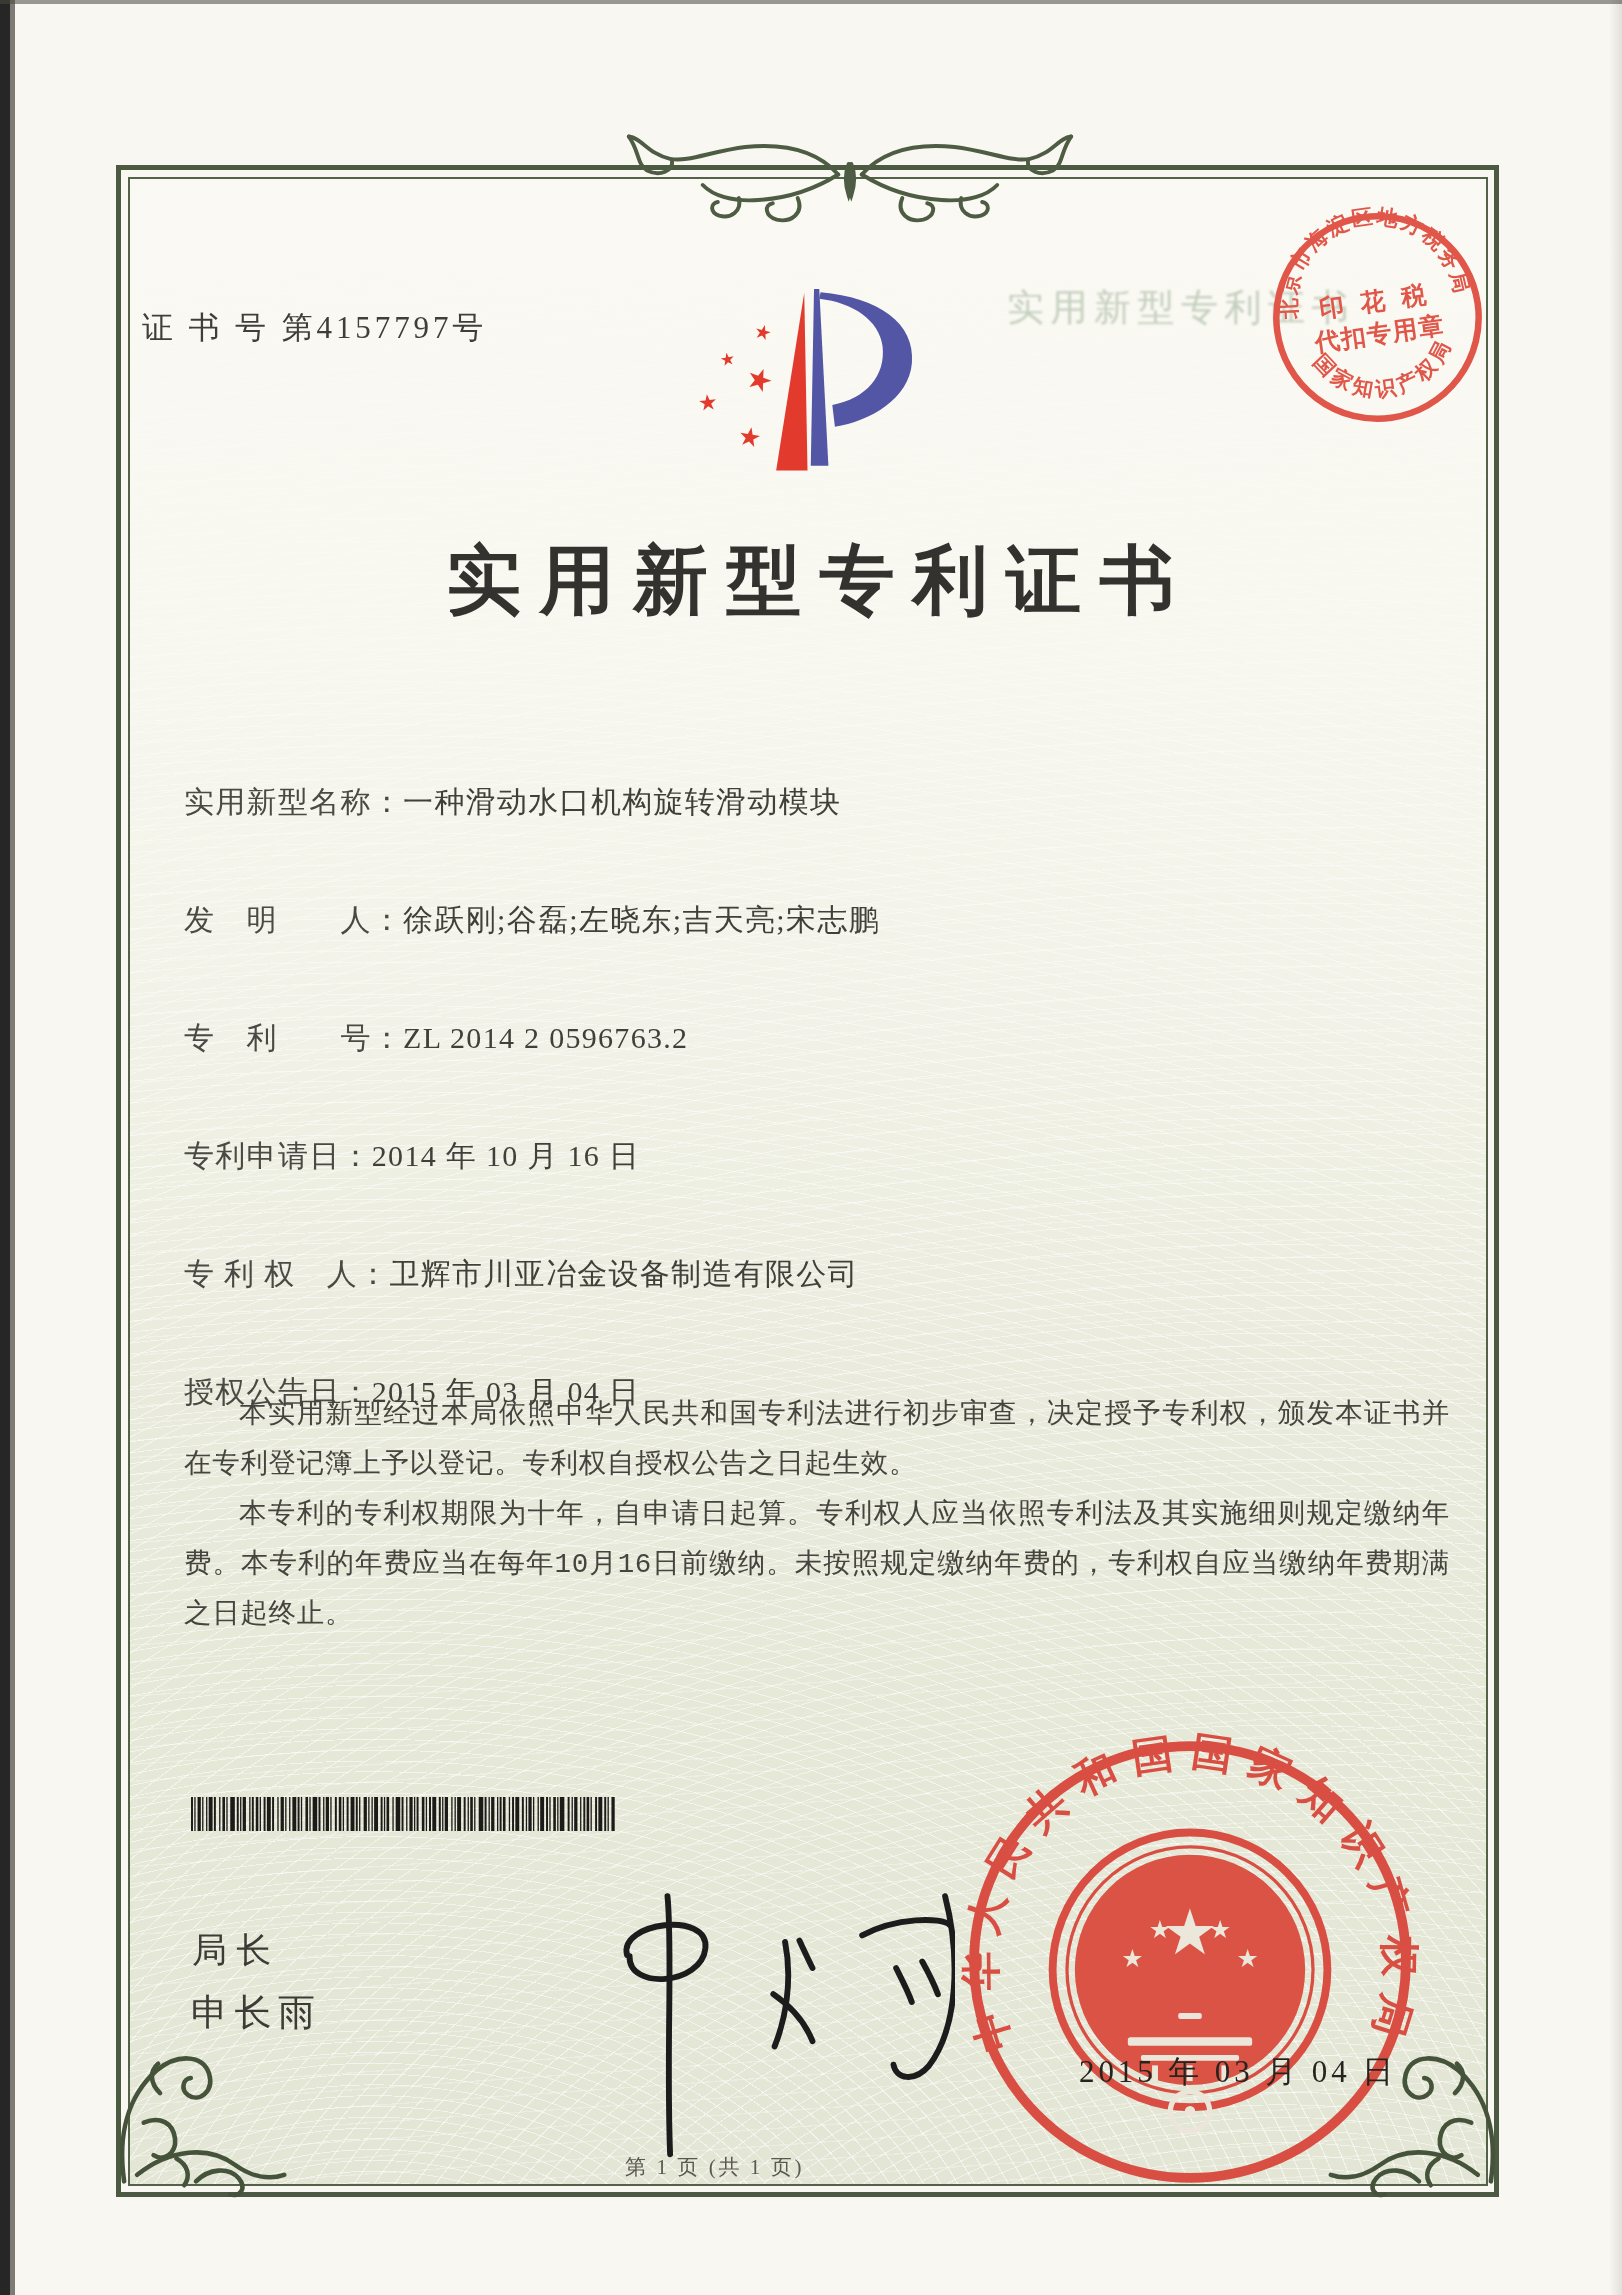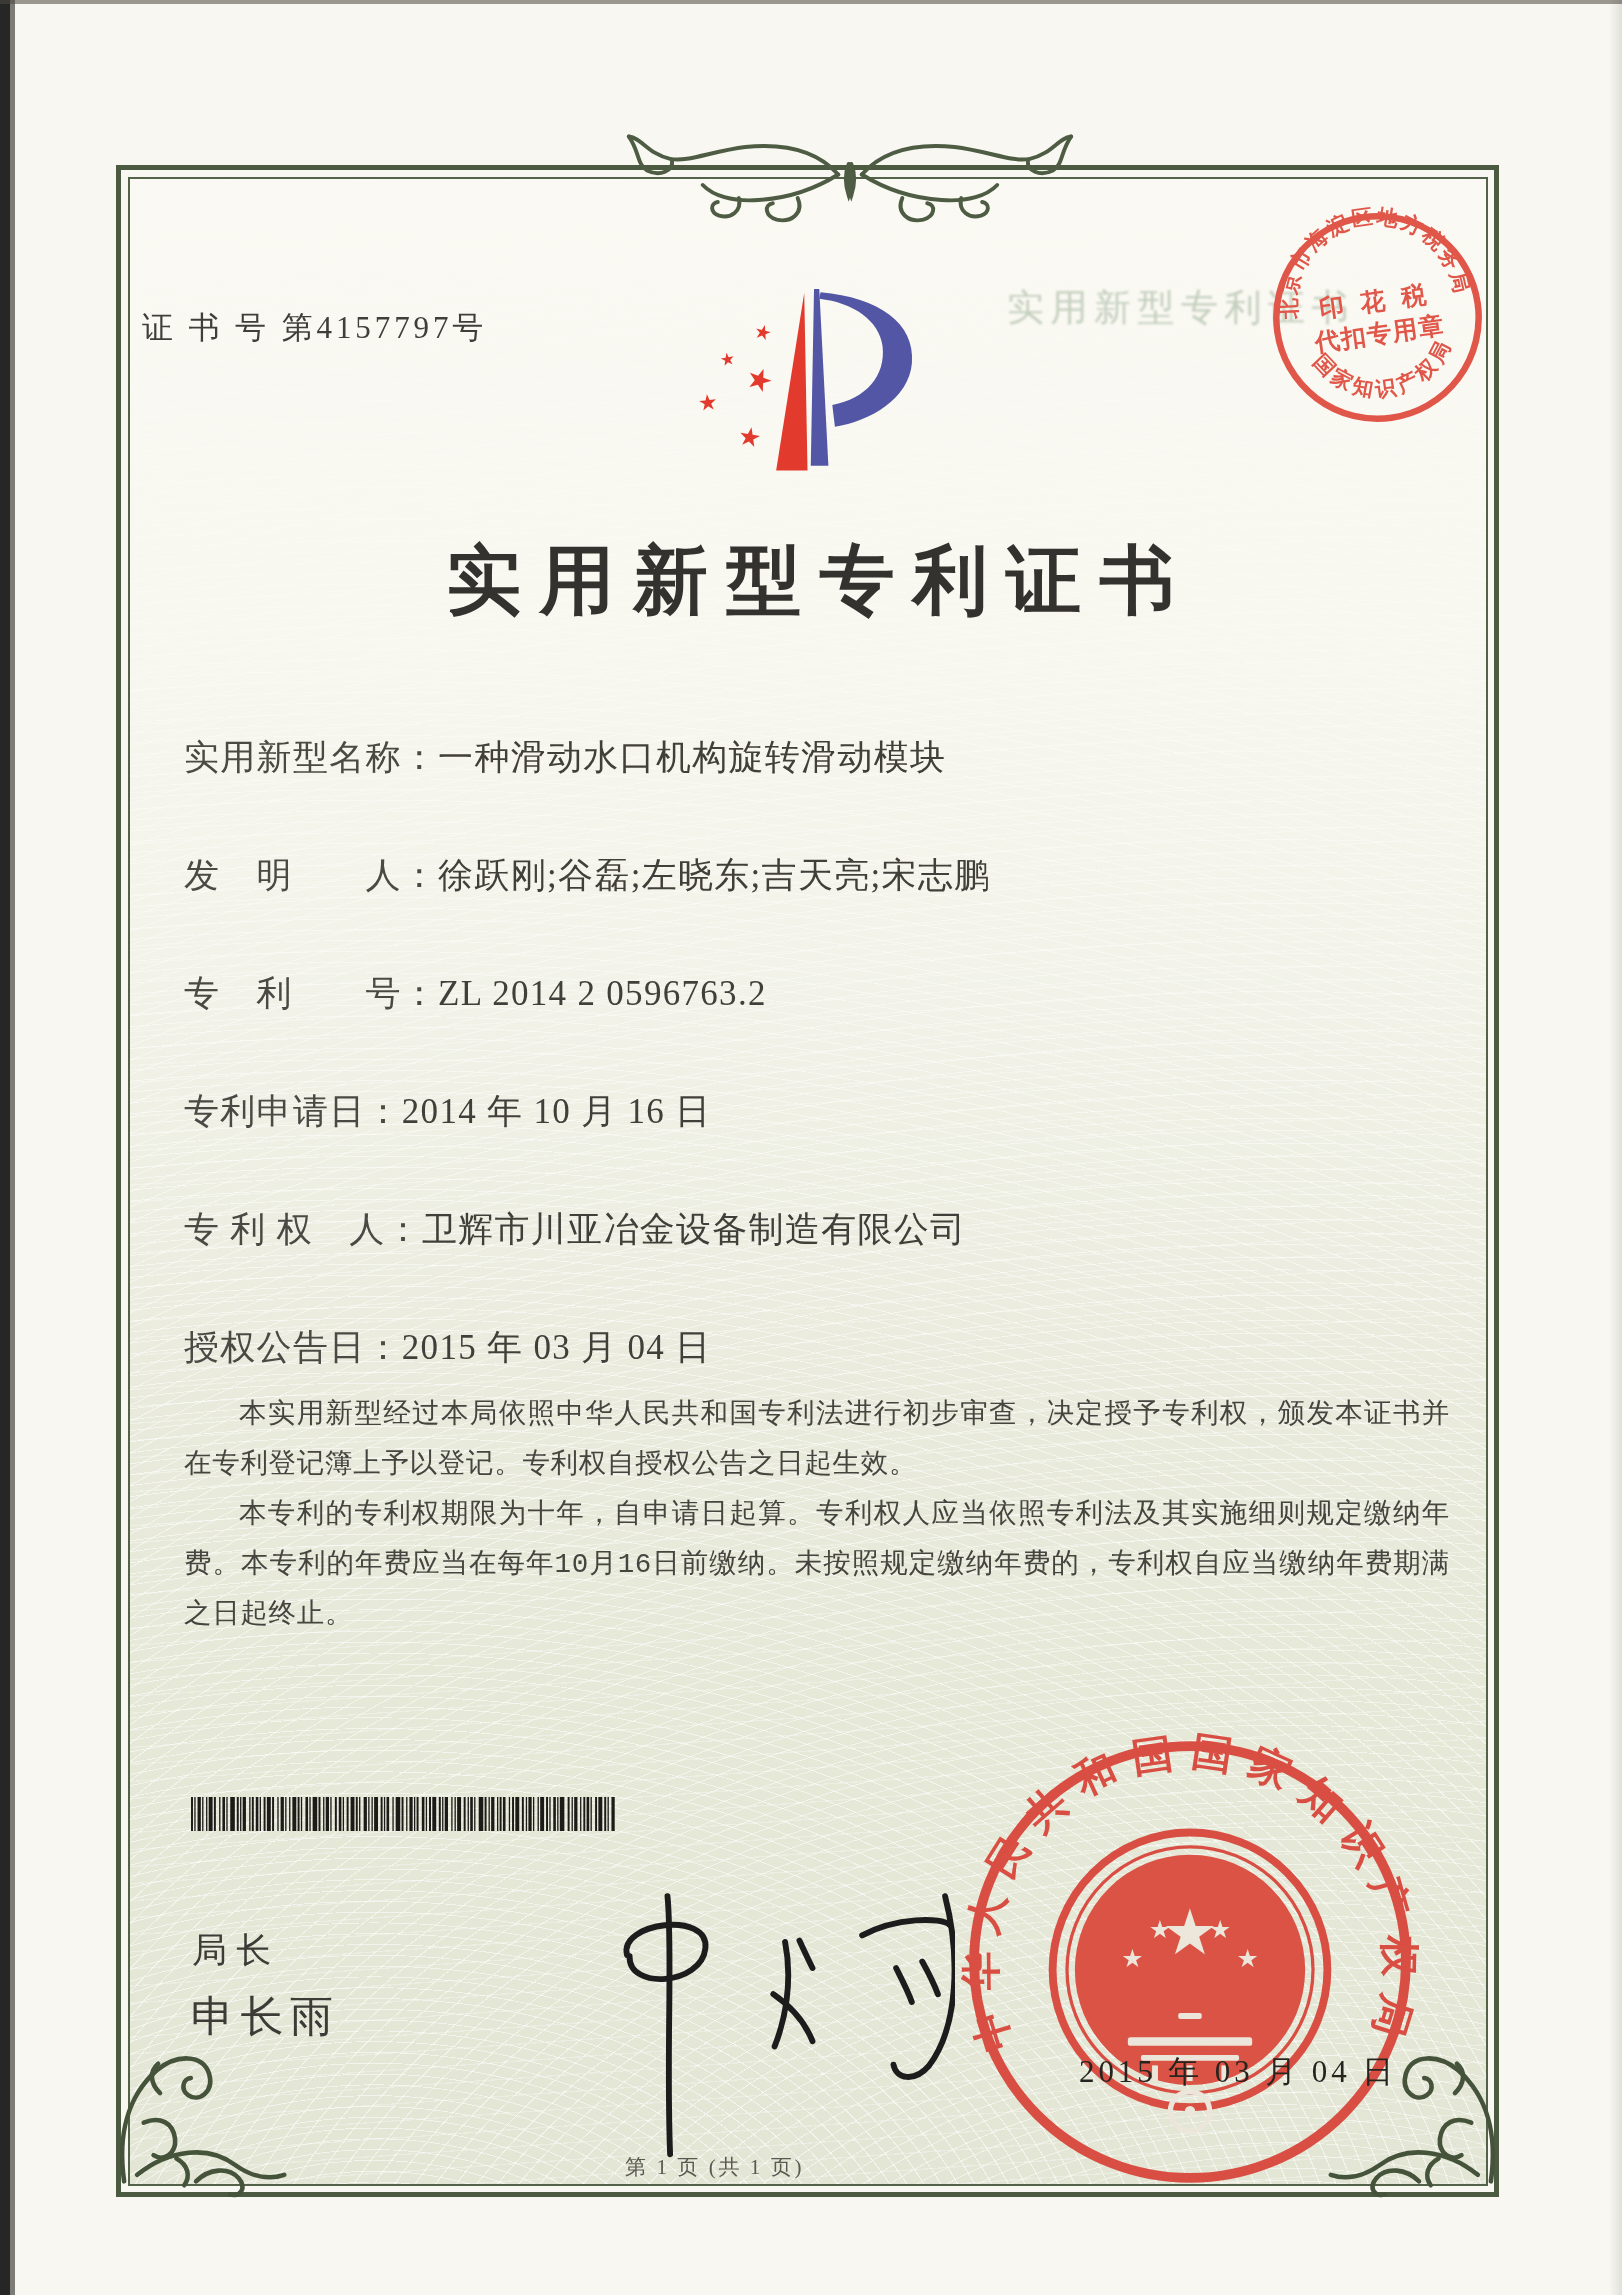--- a/index.html
+++ b/index.html
@@ -20,29 +20,29 @@
        linear-gradient(180deg, rgba(250,249,243,.95) 0%, rgba(250,249,243,.78) 22%, rgba(250,249,243,.30) 45%, rgba(250,249,243,0) 62%),
        repeating-radial-gradient(589px 405px at 18% 108%, rgba(255,255,255,.55) 0 1.3px, rgba(0,0,0,0) 1.3px 15.7px),
        repeating-radial-gradient(719px 497px at 85% 115%, rgba(255,255,255,.5) 0 1.3px, rgba(0,0,0,0) 1.3px 18.3px),
        repeating-linear-gradient(176deg, rgba(255,255,255,.32) 0 1.3px, rgba(0,0,0,0) 1.3px 17px),
        linear-gradient(180deg,#f3f2e9 0%,#ecede0 45%,#e6e8d8 75%,#e3e5d5 100%);}
   .abs{position:absolute;}
   .cert-no{left:142px;top:307px;font-size:31px;letter-spacing:3.9px;color:#3f3e3a;}
   .title{left:116px;top:531px;width:1383px;text-align:center;font-size:75px;font-weight:bold;
          letter-spacing:18.3px;color:#34322e;white-space:nowrap;margin-left:12px;}
   .fields{left:184px;top:734px;width:1269px;}
-  .field-row{height:33px;margin-bottom:85px;font-size:35px;color:#4a4943;letter-spacing:1.3px;white-space:nowrap;}
+  .field-row{height:33px;margin-bottom:85px;font-size:30px;color:#4a4943;letter-spacing:1.3px;white-space:nowrap;margin-top:48px;}
   .field-label{color:#4a4943;}
   .field-value{color:#413f39;}
   .paras{left:184px;top:1390px;width:1266px;font-size:27.5px;line-height:50px;color:#45443e;
          text-align:justify;letter-spacing:0.7px;}
   .paras p{margin:0;text-indent:2em;font-family:Liberation Mono, monospace;}
   .barcode{left:191px;top:1797px;}
   .director-title{left:192px;top:1927px;font-size:35px;letter-spacing:9.2px;color:#3c3b36;}
-  .director-name{left:191px;top:1988px;font-size:43px;letter-spacing:6.5px;color:#3c3b36;}
+  .director-name{left:191px;top:1988px;font-size:37px;letter-spacing:6.5px;color:#3c3b36;}
   .seal-date{left:1079px;top:2051px;font-size:31px;letter-spacing:3.9px;color:#26241f;z-index:8;white-space:nowrap;}
   .footer{left:116px;top:2153px;width:1197px;text-align:center;font-size:21px;letter-spacing:2.6px;color:#5a5950;}
   .bleed{left:1007px;top:283px;font-size:37px;letter-spacing:6.5px;color:rgba(110,142,108,.38);
          filter:blur(1.3px);white-space:nowrap;z-index:1;}
   .stamp-wrap{left:1260px;top:200px;width:235px;height:235px;transform:rotate(-8deg);z-index:4;}
   .seal-wrap{left:961px;top:1733px;width:458px;height:458px;z-index:5;opacity:.94;}
   .sig-wrap{left:589px;top:1857px;width:366px;height:307px;z-index:6;}
   .logo-wrap{left:690px;top:284px;width:235px;height:190px;z-index:2;}
   .dragons{left:621px;top:122px;width:458px;height:105px;z-index:3;}
   .corner-l{left:98px;top:2018px;width:196px;height:196px;z-index:3;}

